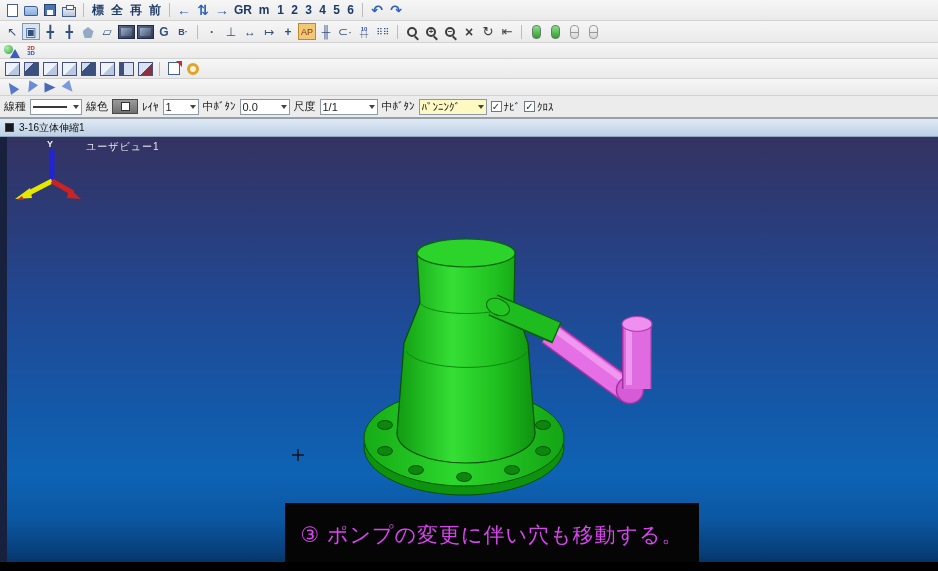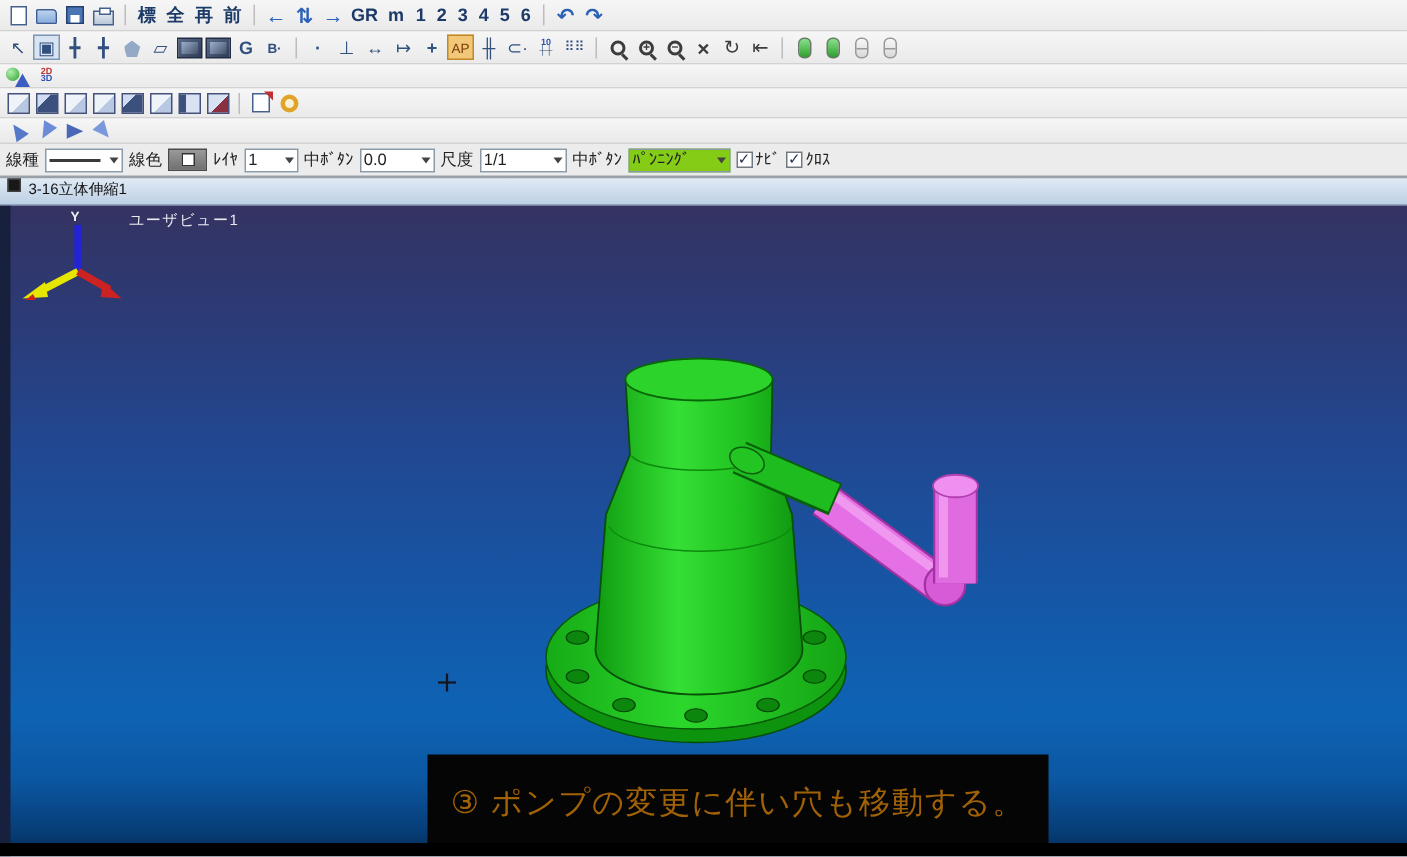--- a/index.html
+++ b/index.html
@@ -65,42 +65,42 @@
   .w3 { border-width:0 5px 11px 5px; border-color:transparent transparent #4a68b8 transparent; transform:rotate(90deg); }
   .w4 { border-width:0 5px 11px 5px; border-color:transparent transparent #7c98dc transparent; transform:rotate(140deg); }
 
   
   .propbar { position:absolute; top:96px; left:0; width:938px; height:23px; background:#ececec;
              border-bottom:2px solid #9aa0a8; display:flex; align-items:center; padding-left:4px; gap:4px; font-size:11px; color:#222; }
   .plabel { flex:none; }
   .combo { flex:none; height:16px; background:#fff; border:1px solid #8a9aa8; display:flex; align-items:center;
            justify-content:space-between; padding:0 2px; font-size:11px; }
   .combo .carr { width:0; height:0; border-left:3px solid transparent; border-right:3px solid transparent; border-top:4px solid #444; margin-left:3px; }
-  .combo.gray { background:#84cc16; }
+  .combo.gray { background:#fef9c3; }
   .linesample { width:34px; height:2px; background:#3a3a3a; }
   .colorbtn { width:26px; height:15px; background:linear-gradient(#9a9a9a,#707070); border:1px solid #4a4a4a; display:flex; align-items:center; justify-content:center; }
   .colorbtn .swatch { width:9px; height:9px; background:#fff; border:1px solid #333; }
   .chk { display:flex; align-items:center; gap:2px; }
   .chkbox { width:11px; height:11px; background:#fff; border:1px solid #707880; font-size:10px; line-height:9px; text-align:center; color:#203050; font-weight:bold; }
 
   
   .doctitle { position:absolute; top:119px; left:0; width:938px; height:18px;
               background:linear-gradient(#dfeaf6,#bdd0e4); border-bottom:1px solid #8ea6c0;
-              display:flex; gap:5px; padding-left:5px; font-size:10px; color:#111; }
+              display:flex; align-items:center; gap:5px; padding-left:5px; font-size:10px; color:#111; }
   .docicon { width:9px; height:9px; background:#181818; border:1px solid #404040; }
 
   
   .viewport { position:absolute; top:137px; left:0; width:938px; height:434px; overflow:hidden;
               background:linear-gradient(180deg,#343362 0%,#2c3a75 16%,#214892 38%,#1458a8 62%,#0e63b4 78%,#0b57a2 88%,#073e78 96%,#042a55 100%); }
   .vstrip { position:absolute; left:0; top:0; width:7px; height:434px; background:#17203c; }
   .viewlabel { position:absolute; left:86px; top:3px; font-size:10px; color:#e8e8ee; letter-spacing:1px; }
   .modelsvg { position:absolute; left:0; top:0; }
   .caption { position:absolute; left:285px; top:366px; width:414px; height:64px; background:#050505;
              display:flex; align-items:center; justify-content:center; }
-  .caption span { font-size:21px; color:#a16207; letter-spacing:1px; }
+  .caption span { font-size:21px; color:#d946ef; letter-spacing:1px; }
   .botstrip { position:absolute; left:0; top:425px; width:938px; height:9px; background:#000; }
 </style>
 </head>
 <body>
 
 <div class="app">
 
   <div class="trow r1">
     <span class="tbtn">
         <span class="ic ic-page"></span>

